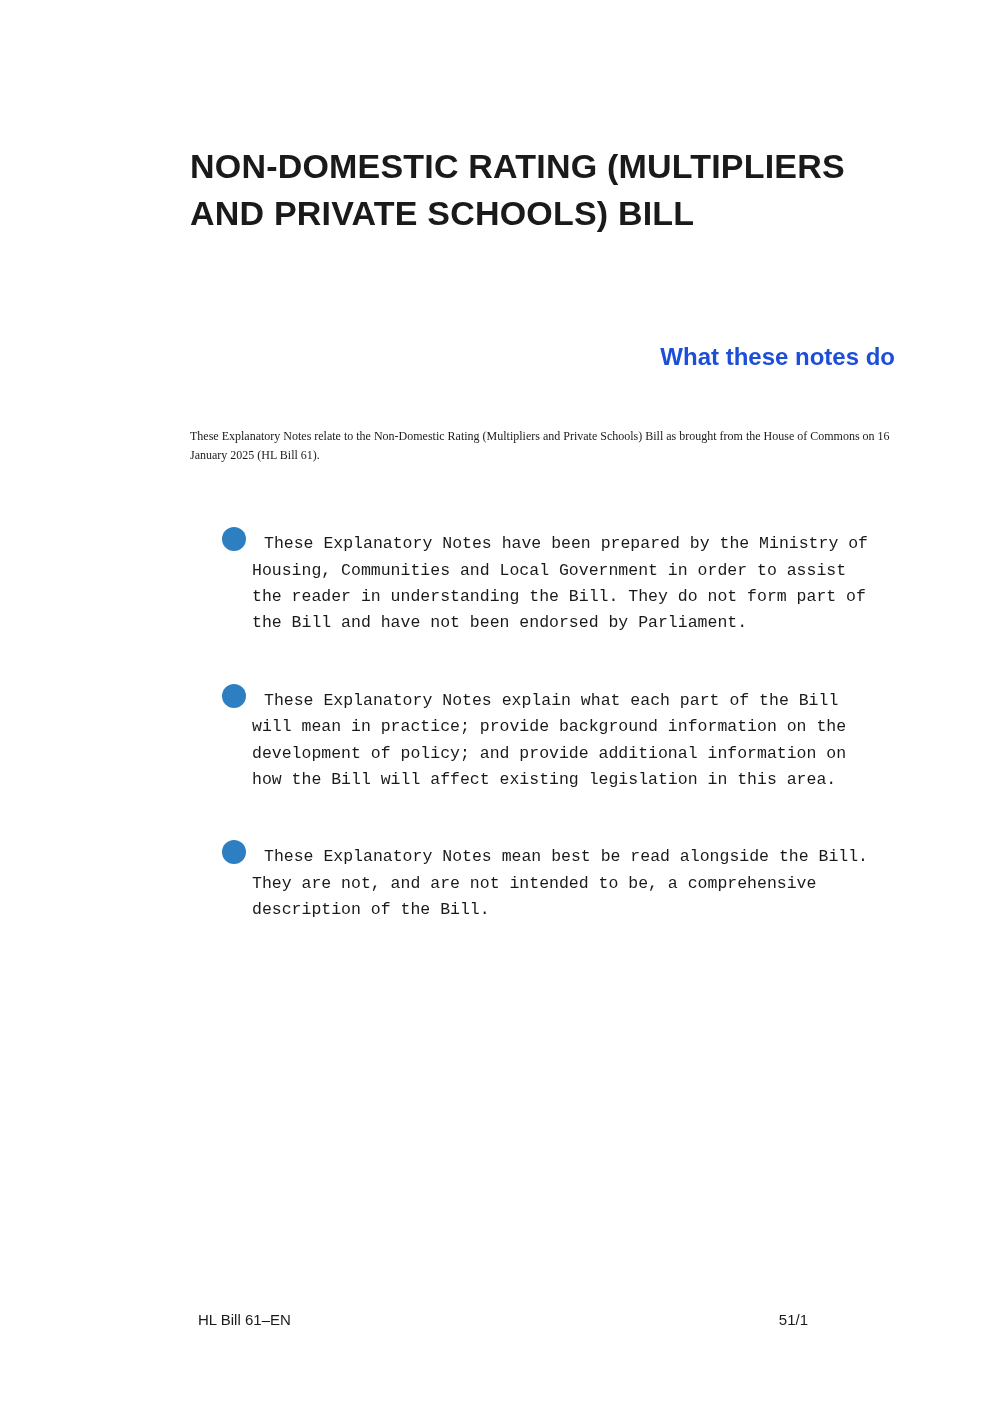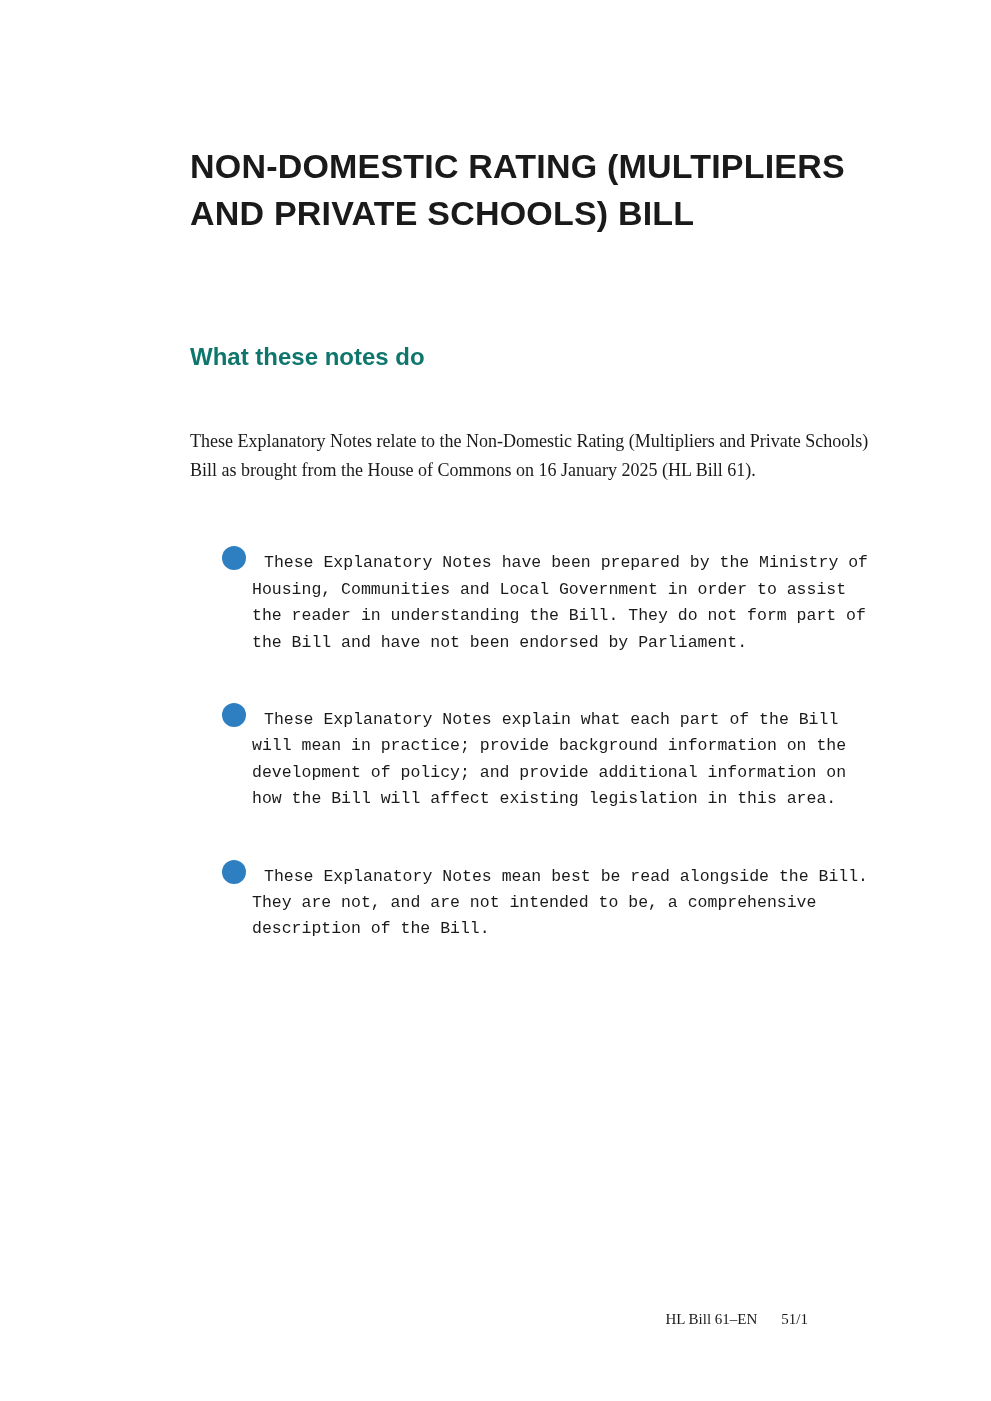--- a/index.html
+++ b/index.html
@@ -41,21 +41,21 @@
     letter-spacing: 0.5px;
   }
   .section-heading {
     margin-top: 82px;
     font-family: "Liberation Sans", sans-serif;
     font-weight: 700;
     font-size: 24px;
   }
   .intro {
     margin-top: 32px;
-    font-size: 18px;
+    font-size: 12px;
     line-height: 1.6;
     max-width: 745px;
   }
   .bullet-list {
     margin-top: 30px;
     list-style: none;
   }
   .bullet-item {
     position: relative;
     padding-left: 62px;
@@ -73,37 +73,37 @@
     height: 9px;
     border-radius: 50%;
     display: inline-block;
   }
   .footer {
     position: absolute;
     top: 1263px;
     left: 150px;
     right: 183px;
     display: flex;
-    justify-content: flex-end;
+    justify-content: space-between;
     align-items: center;
-    font-family: Liberation Serif, serif;
+    font-family: Liberation Sans, sans-serif;
     font-size: 15px;
     color: #1a1a1a;
   }
 </style>
 </head>
 <body>
 
 <div class="page">
   <div class="content">
 
     <h1 class="doc-title">NON-DOMESTIC RATING (MULTIPLIERS AND PRIVATE SCHOOLS) BILL</h1>
 
 
-    <h2 class="section-heading" style="color: #0f766e;">What these notes do</h2>
+    <h2 class="section-heading" style="color: #1d4ed8; text-align: right;">What these notes do</h2>
 
     <p class="intro">These Explanatory Notes relate to the Non-Domestic Rating (Multipliers and Private Schools) Bill as brought from the House of Commons on 16 January 2025 (HL Bill 61).</p>
 
     <ul class="bullet-list">
       <li class="bullet-item">
         <span class="bullet-dot" style="background: rgb(46, 127, 194);"></span>
         <span>These Explanatory Notes have been prepared by the Ministry of Housing, Communities and Local Government in order to assist the reader in understanding the Bill. They do not form part of the Bill and have not been endorsed by Parliament.</span>
       </li>
       <li class="bullet-item">
         <span class="bullet-dot" style="background: rgb(46, 127, 194);"></span>

